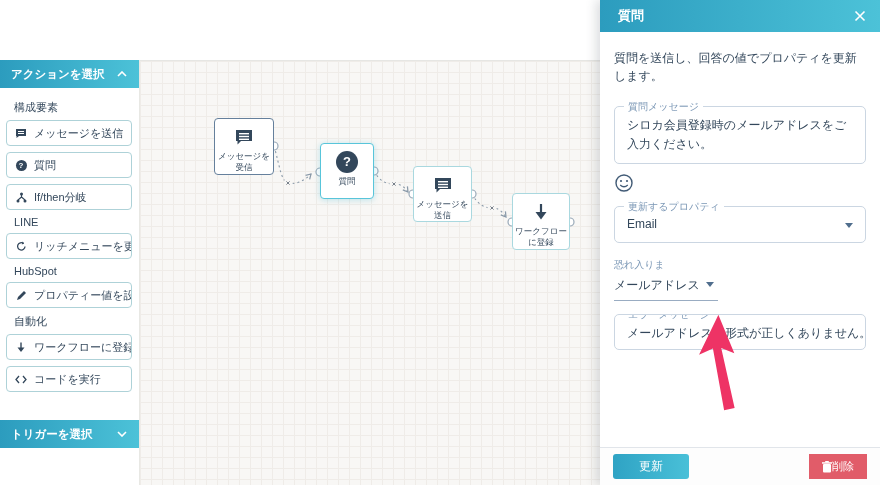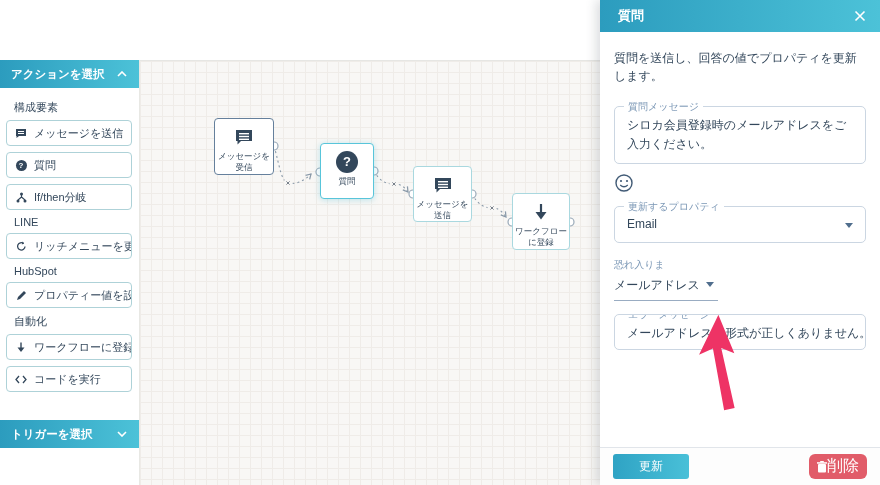--- a/index.html
+++ b/index.html
@@ -71,21 +71,21 @@
   .vlabel { margin-top:15px; font-size:10px; color:#7c98b6; }
   .vselect { position:relative; width:104px; border-bottom:1px solid #99acc2; padding:5px 0 6px;
     font-size:12px; color:#33475b; cursor:pointer; }
   .vselect .caret { right:4px; top:10px; }
   .annotate-arrow { position:absolute; left:98px; top:283px; pointer-events:none; }
   .panel-footer { position:absolute; left:0; right:0; bottom:0; height:38px; border-top:1px solid #e1e5ea;
     background:#fdfdfd; display:flex; align-items:center; justify-content:space-between; padding:0 13px; }
   .btn-update { width:76px; height:25px; border:none; border-radius:3px; color:#fff; font-size:12px;
     background:linear-gradient(90deg,#2fa3c4,#49c0d8); cursor:pointer;
     font-family:"Liberation Sans","DejaVu Sans",sans-serif; }
-  .btn-delete { width:58px; height:25px; border:none; border-radius:6px; color:#fff; font-size:16px;
+  .btn-delete { width:58px; height:25px; border:none; border-radius:0; color:#fff; font-size:11px;
     background:#e15c69; cursor:pointer; display:flex; align-items:center; justify-content:center; 
     font-family:"Liberation Sans","DejaVu Sans",sans-serif; }
 </style>
 </head>
 <body>
 
 <div class="app">
 
 
   <div class="tabbar">

